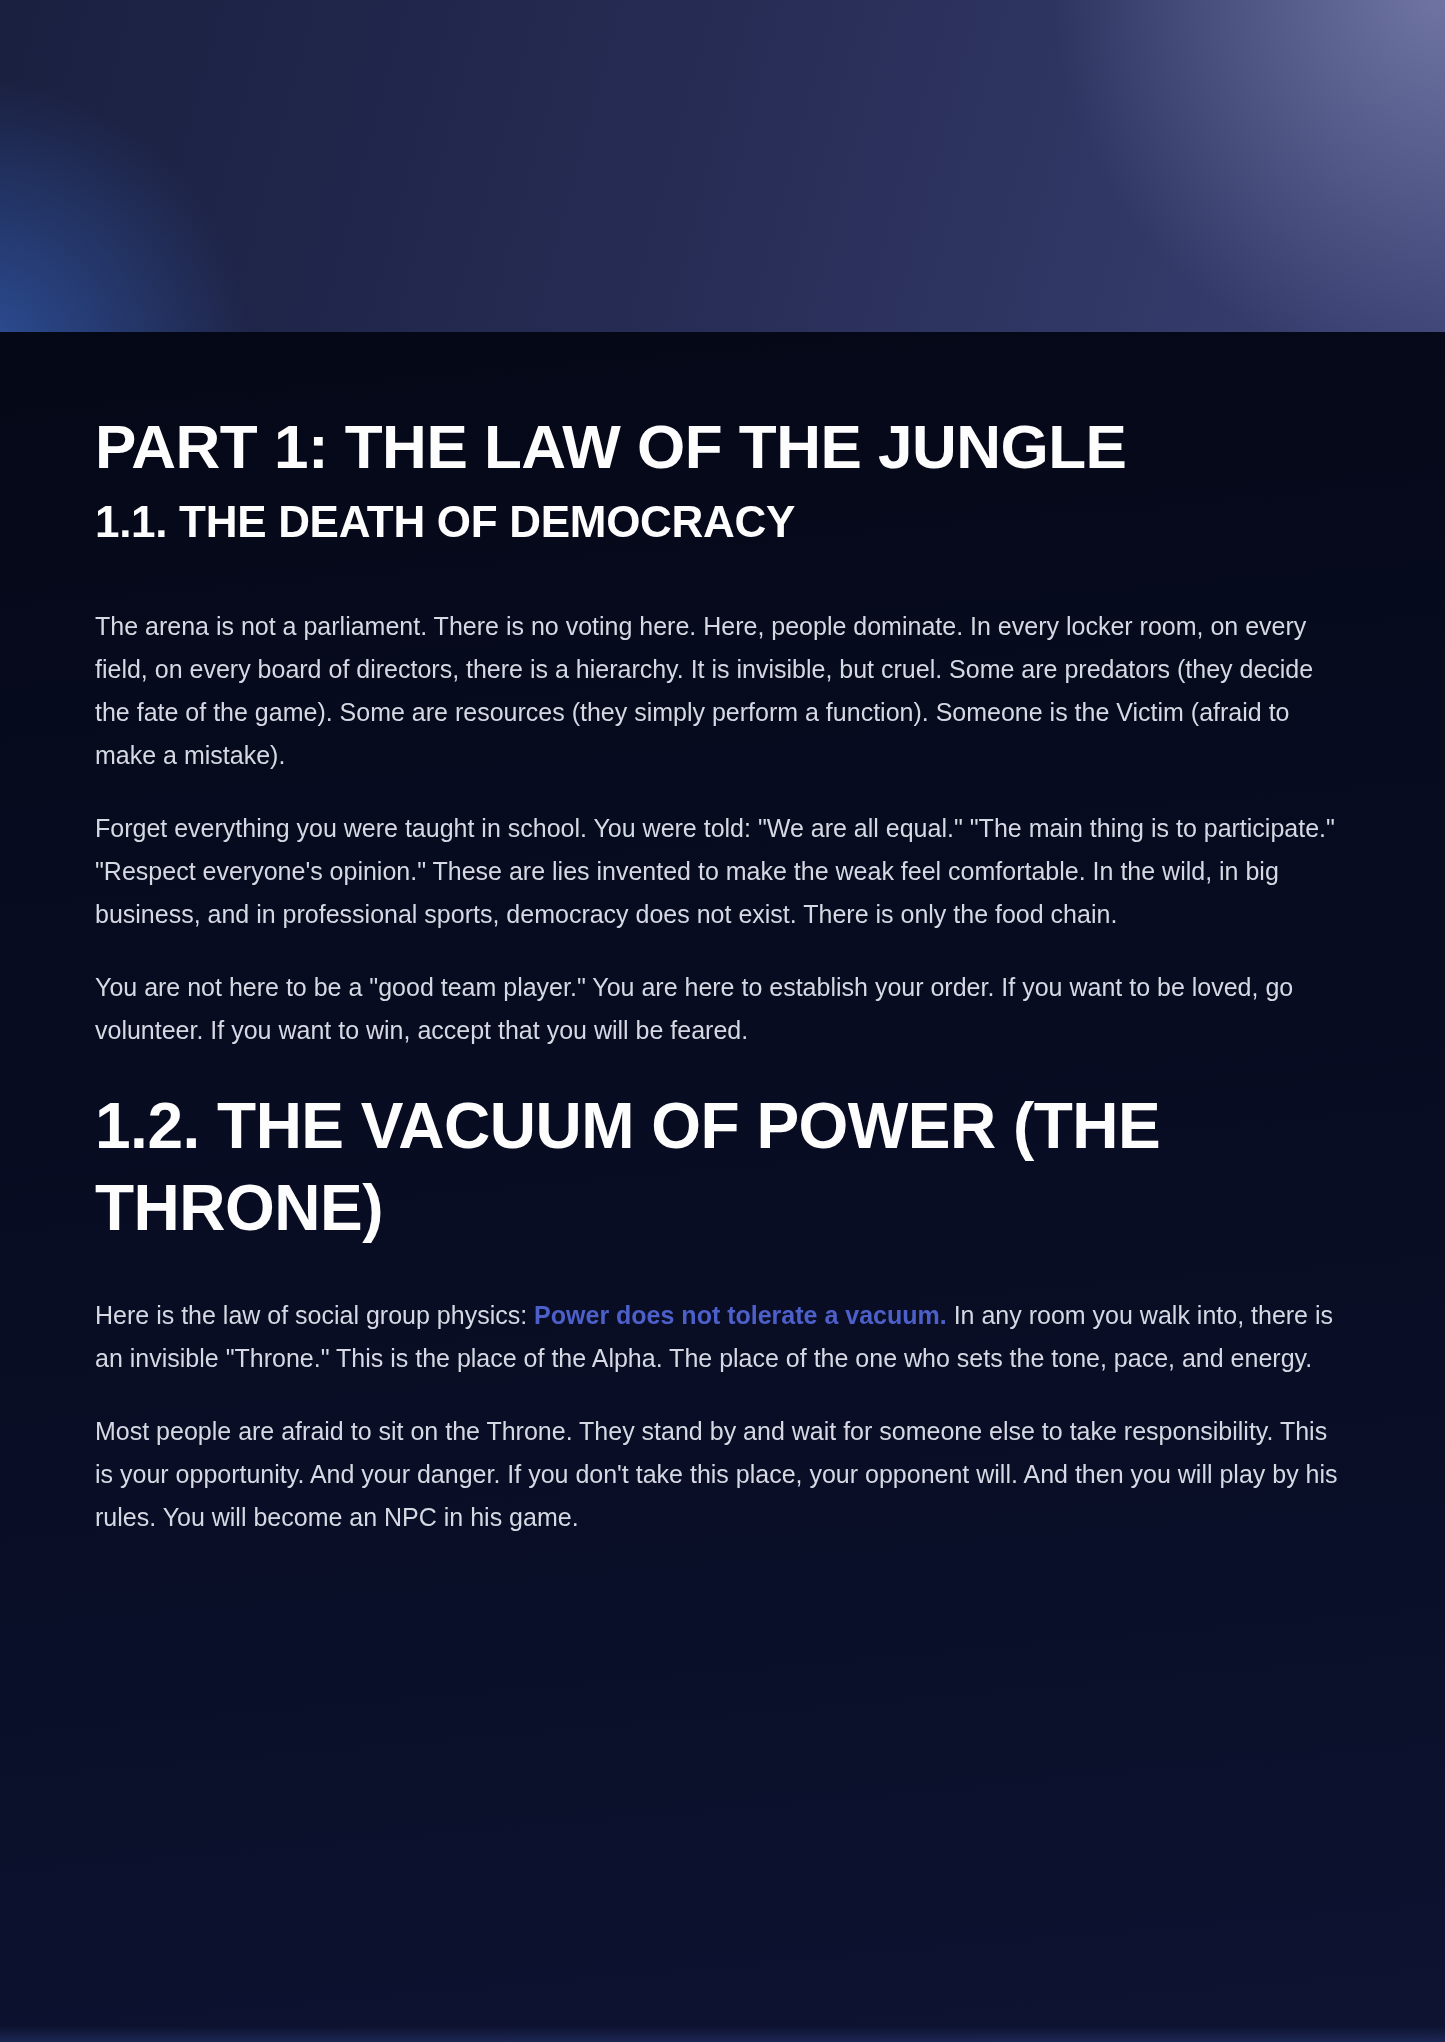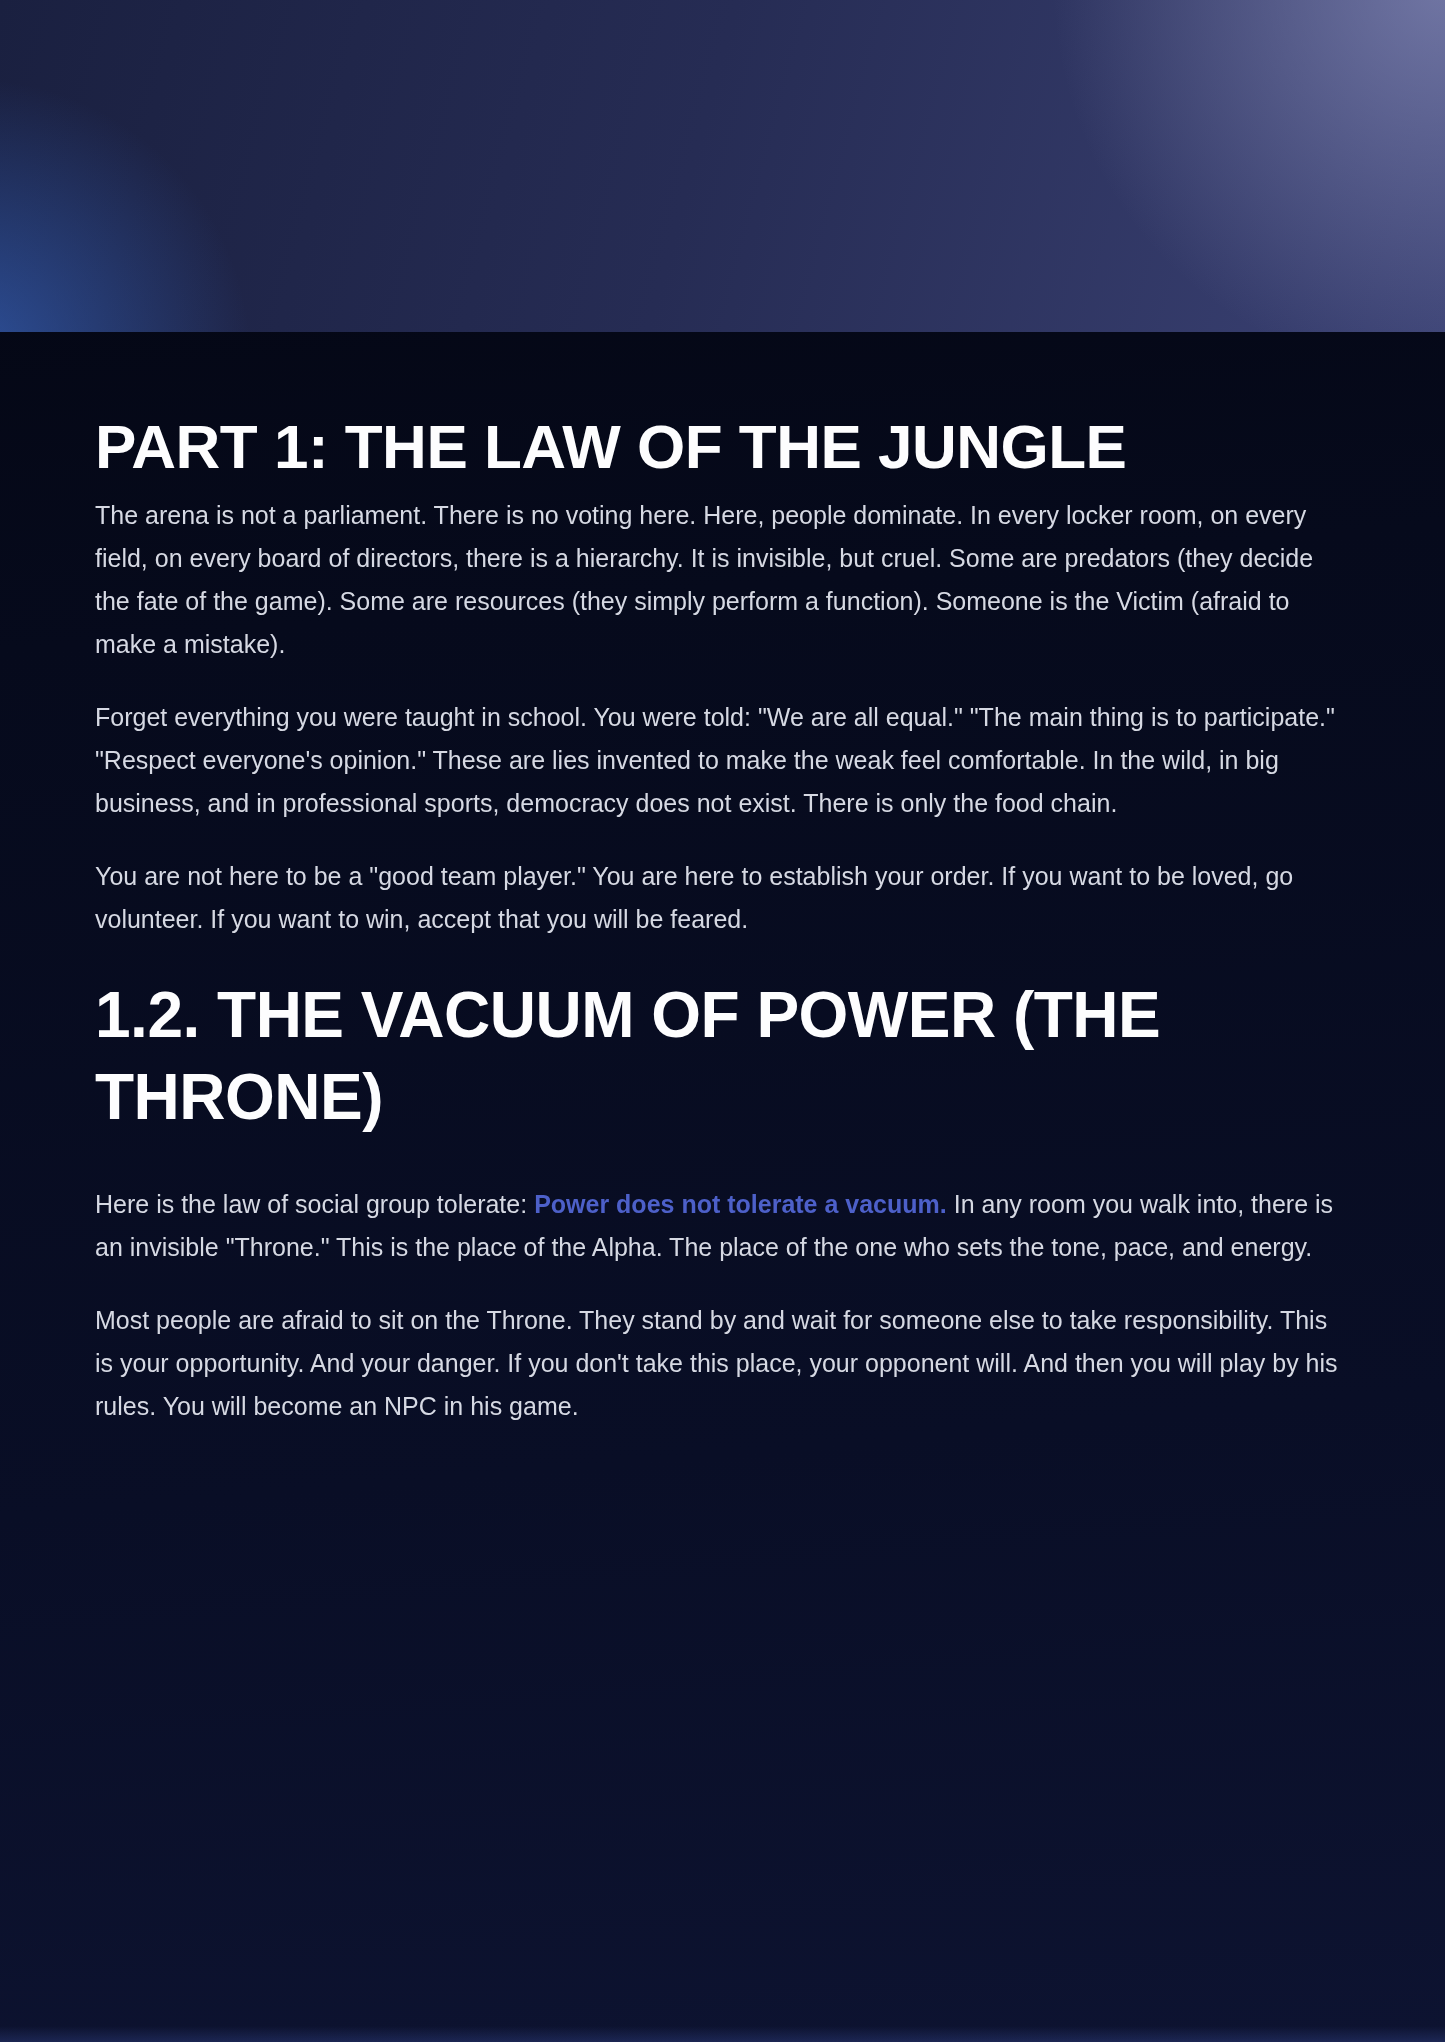--- a/index.html
+++ b/index.html
@@ -97,31 +97,32 @@
 <body>
 
 <div class="page">
 
   <header class="hero"></header>
 
   <main class="content">
 
     <h1 class="part-title">PART 1: THE LAW OF THE JUNGLE</h1>
 
+    <h2 class="sub-heading">1.1. THE DEATH OF DEMOCRACY</h2>
 
     <p class="body-text">The arena is not a parliament. There is no voting here. Here, people dominate. In every locker room, on every field, on every board of directors, there is a hierarchy. It is invisible, but cruel. Some are predators (they decide the fate of the game). Some are resources (they simply perform a function). Someone is the Victim (afraid to make a mistake).</p>
 
     <p class="body-text">Forget everything you were taught in school. You were told: "We are all equal." "The main thing is to participate." "Respect everyone's opinion." These are lies invented to make the weak feel comfortable. In the wild, in big business, and in professional sports, democracy does not exist. There is only the food chain.</p>
 
     <p class="body-text">You are not here to be a "good team player." You are here to establish your order. If you want to be loved, go volunteer. If you want to win, accept that you will be feared.</p>
 
     <h2 class="big-heading">1.2. THE VACUUM OF POWER (THE THRONE)</h2>
 
     <p class="body-text">
-      <span>Here is the law of social group tolerate: </span><strong class="accent-bold">Power does not tolerate a vacuum.</strong><span> In any room you walk into, there is an invisible "Throne." This is the place of the Alpha. The place of the one who sets the tone, pace, and energy.</span>
+      <span>Here is the law of social group physics: </span><strong class="accent-bold">Power does not tolerate a vacuum.</strong><span> In any room you walk into, there is an invisible "Throne." This is the place of the Alpha. The place of the one who sets the tone, pace, and energy.</span>
     </p>
 
     <p class="body-text">Most people are afraid to sit on the Throne. They stand by and wait for someone else to take responsibility. This is your opportunity. And your danger. If you don't take this place, your opponent will. And then you will play by his rules. You will become an NPC in his game.</p>
 
 
   </main>
 
   <div class="bottom-glow"></div>
 
 </div>

